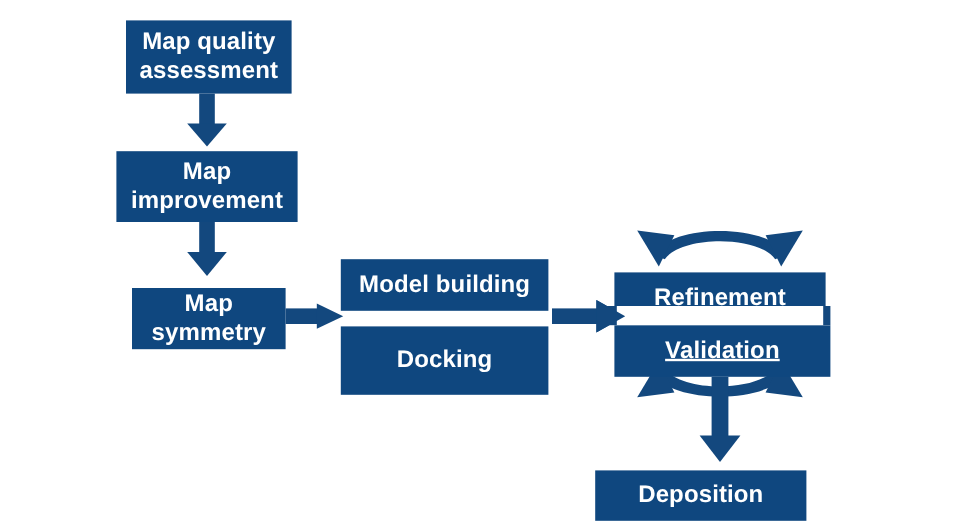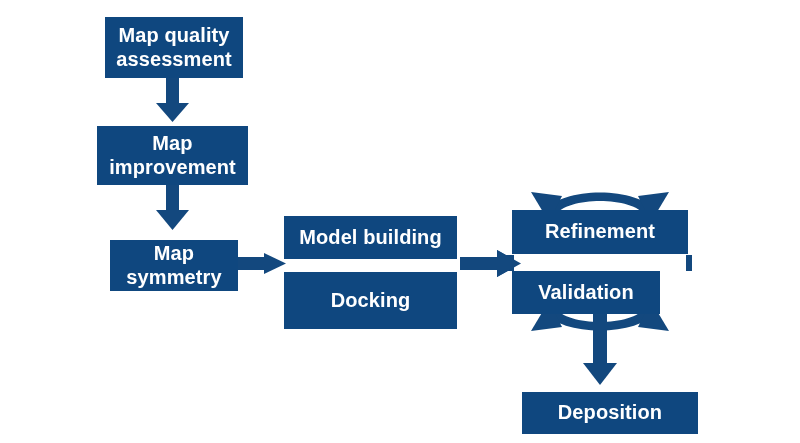--- a/index.html
+++ b/index.html
@@ -85,29 +85,29 @@
   </div>
 
   <div class="node" style="left:284px; top:216px; width:173px; height:43px;">
     <span class="node-label">Model building</span>
   </div>
 
   <div class="node" style="left:284px; top:272px; width:173px; height:57px;">
     <span class="node-label">Docking</span>
   </div>
 
-  <div class="node" style="left:512px; top:210px; width:176px; height:44px;">
+  <div class="node" style="left:512px; top:227px; width:176px; height:44px;">
     <span class="node-label">Refinement</span>
   </div>
 
-  <div class="node" style="left:512px; top:271px; width:148px; height:43px;">
+  <div class="node" style="left:512px; top:271px; width:180px; height:43px;text-decoration:underline;">
     <span class="node-label">Validation</span>
   </div>
 
-  <div class="node" style="left:522px; top:392px; width:176px; height:42px;">
+  <div class="node" style="left:496px; top:392px; width:176px; height:42px;">
     <span class="node-label">Deposition</span>
   </div>
 
   <svg class="arrows over" viewBox="0 0 800 443" xmlns="http://www.w3.org/2000/svg">
 
     <g fill="#13487E">
       <rect x="166" y="78" width="13" height="30"></rect>
       <polygon points="156,103 189,103 172.5,122"></polygon>
     </g>
 

